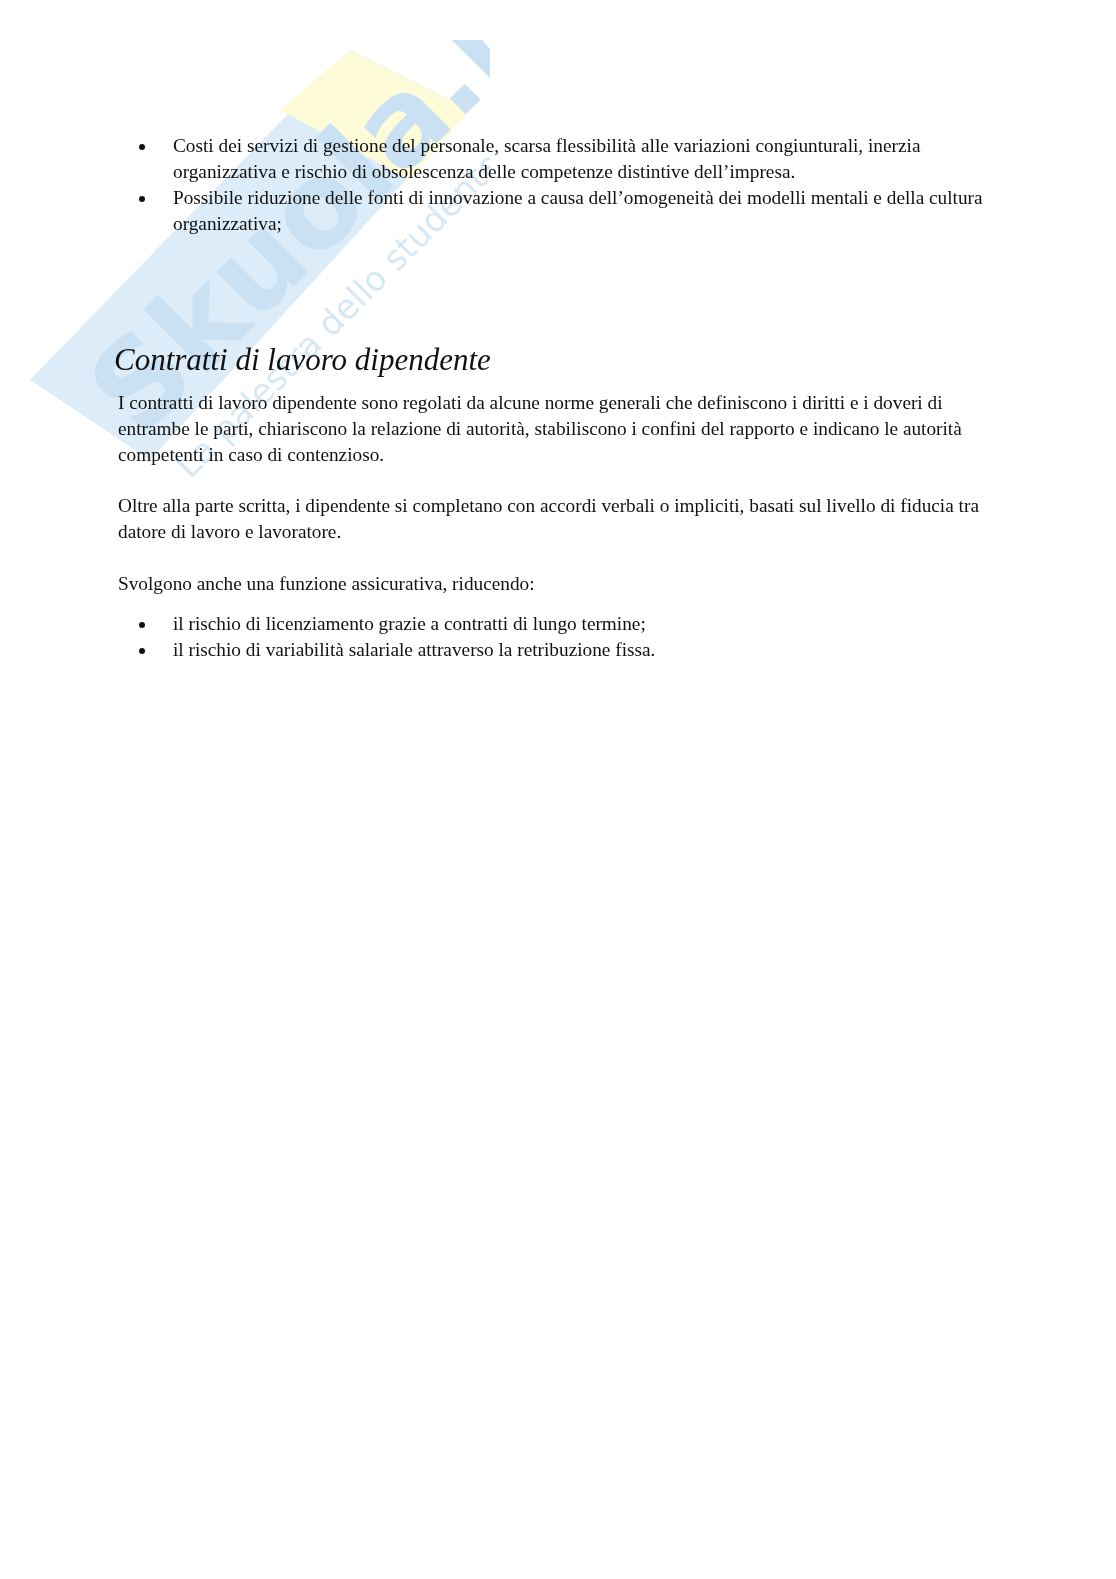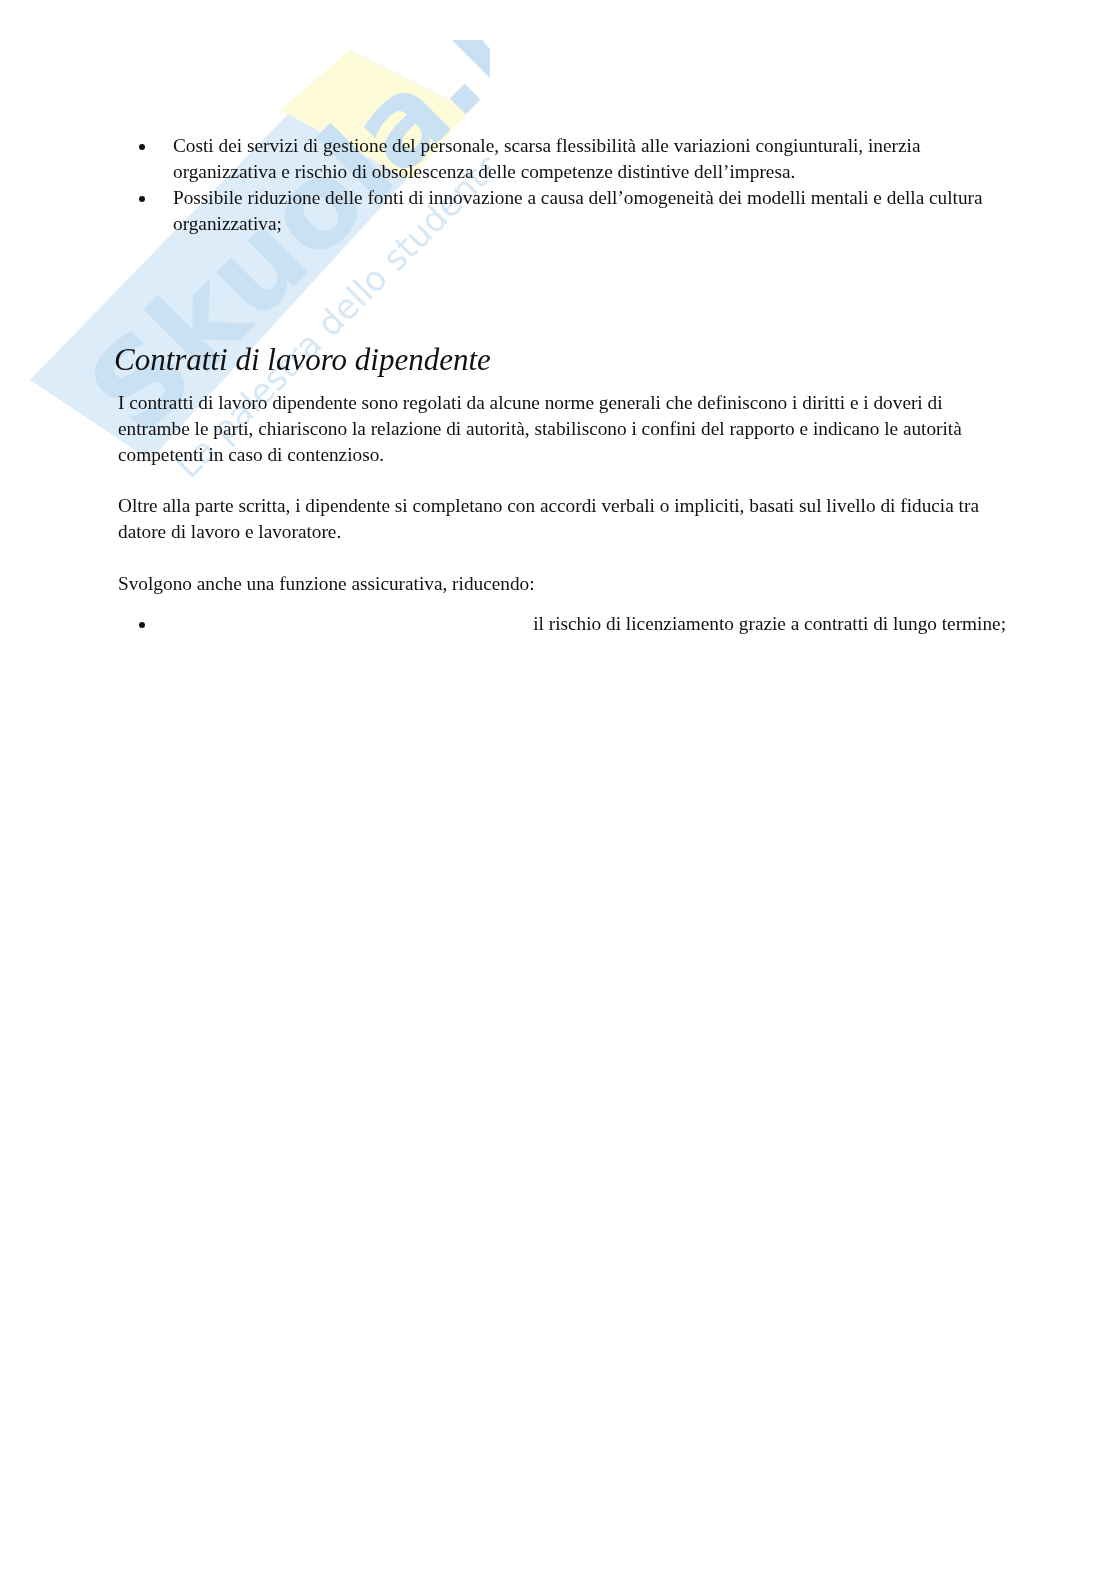--- a/index.html
+++ b/index.html
@@ -4,21 +4,21 @@
 <style>
   html, body { margin: 0; padding: 0; background: #ffffff; }
   body { width: 1116px; height: 1579px; position: relative; overflow: hidden;
          font-family: "Liberation Serif", "DejaVu Serif", serif; color: #111; }
   .watermark { position: absolute; left: 20px; top: 40px; width: 470px; height: 460px; pointer-events: none; }
   .page { position: absolute; left: 0; top: 0; width: 1116px; }
   .bullets { position: absolute; margin: 0; padding: 0; list-style: none; }
   .bullets li { position: relative; padding-left: 67px; font-size: 19.3px; line-height: 26px; }
   .bullets li .dot { position: absolute; left: 33px; top: 11px; width: 6px; height: 6px; border-radius: 50%; background: #111; }
   #bullets-top { left: 106px; top: 133px; width: 900px; }
-  #bullets-bottom { left: 106px; top: 611px; width: 900px; text-align: right; }
+  #bullets-bottom { left: 106px; top: 611px; width: 900px; }
   h2 { position: absolute; left: 106px; top: 332px; margin: 8px; font-style: italic; font-weight: normal;
        font-size: 31px; line-height: 40px; }
   .para { position: absolute; left: 106px; width: 900px; margin: 12px; font-size: 19.3px; line-height: 26px; }
   #p1 { top: 378px; }
   #p2 { top: 481px; }
   #p3 { top: 559px; }
 </style>
 </head>
 <body>
 
@@ -42,14 +42,15 @@
   </ul>
 
   <h2>Contratti di lavoro dipendente</h2>
 
   <p class="para" id="p1">I contratti di lavoro dipendente sono regolati da alcune norme generali che definiscono i diritti e i doveri di entrambe le parti, chiariscono la relazione di autorità, stabiliscono i confini del rapporto e indicano le autorità competenti in caso di contenzioso.</p>
   <p class="para" id="p2">Oltre alla parte scritta, i dipendente si completano con accordi verbali o impliciti, basati sul livello di fiducia tra datore di lavoro e lavoratore.</p>
   <p class="para" id="p3">Svolgono anche una funzione assicurativa, riducendo:</p>
 
   <ul class="bullets" id="bullets-bottom">
     <li><span class="dot"></span><span>il rischio di licenziamento grazie a contratti di lungo termine;</span></li>
+    <li><span class="dot"></span><span>il rischio di variabilità salariale attraverso la retribuzione fissa.</span></li>
   </ul>
 </div>
 
 </body></html>

